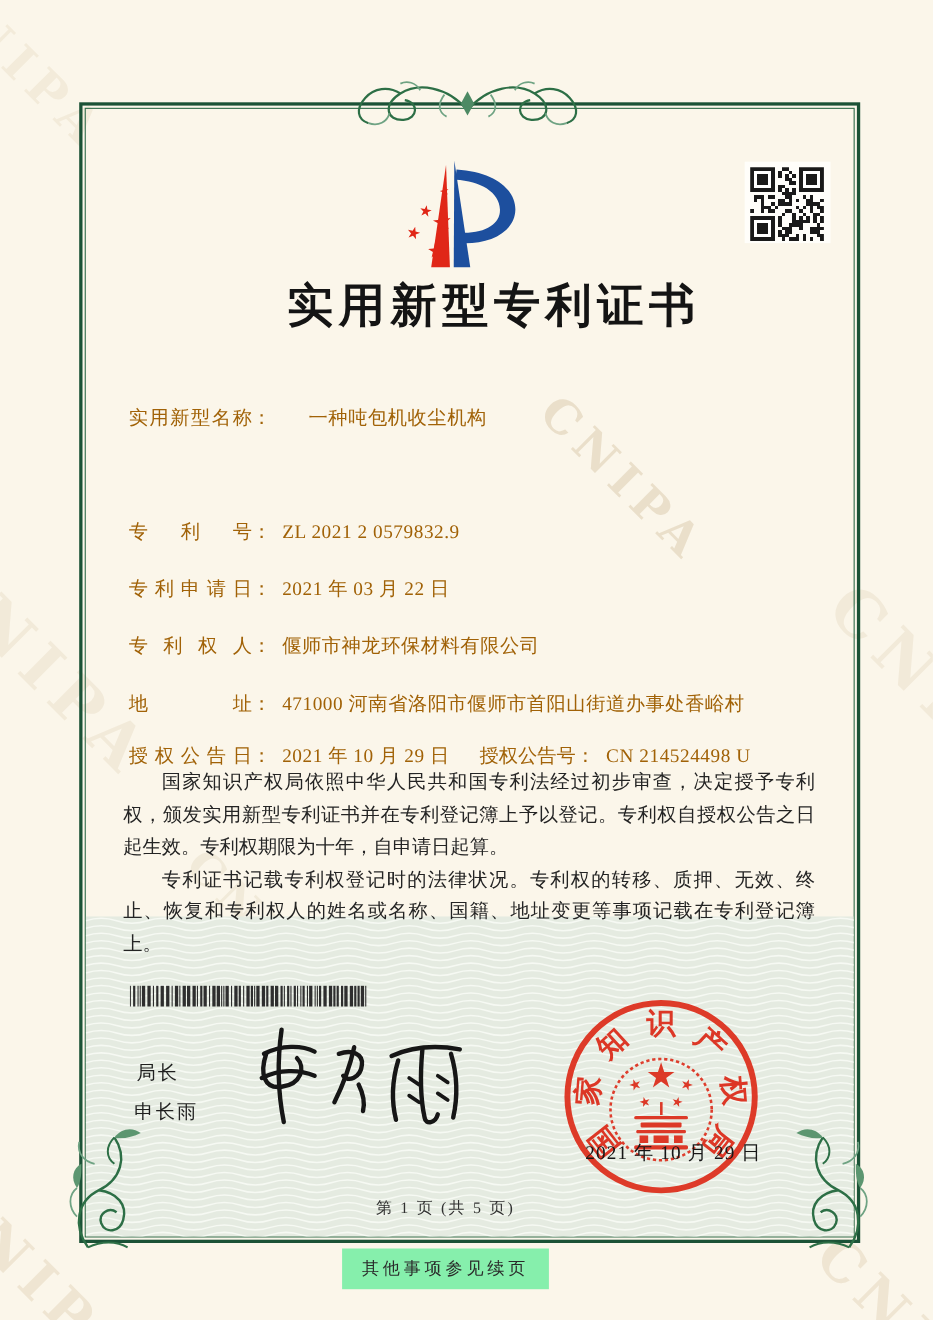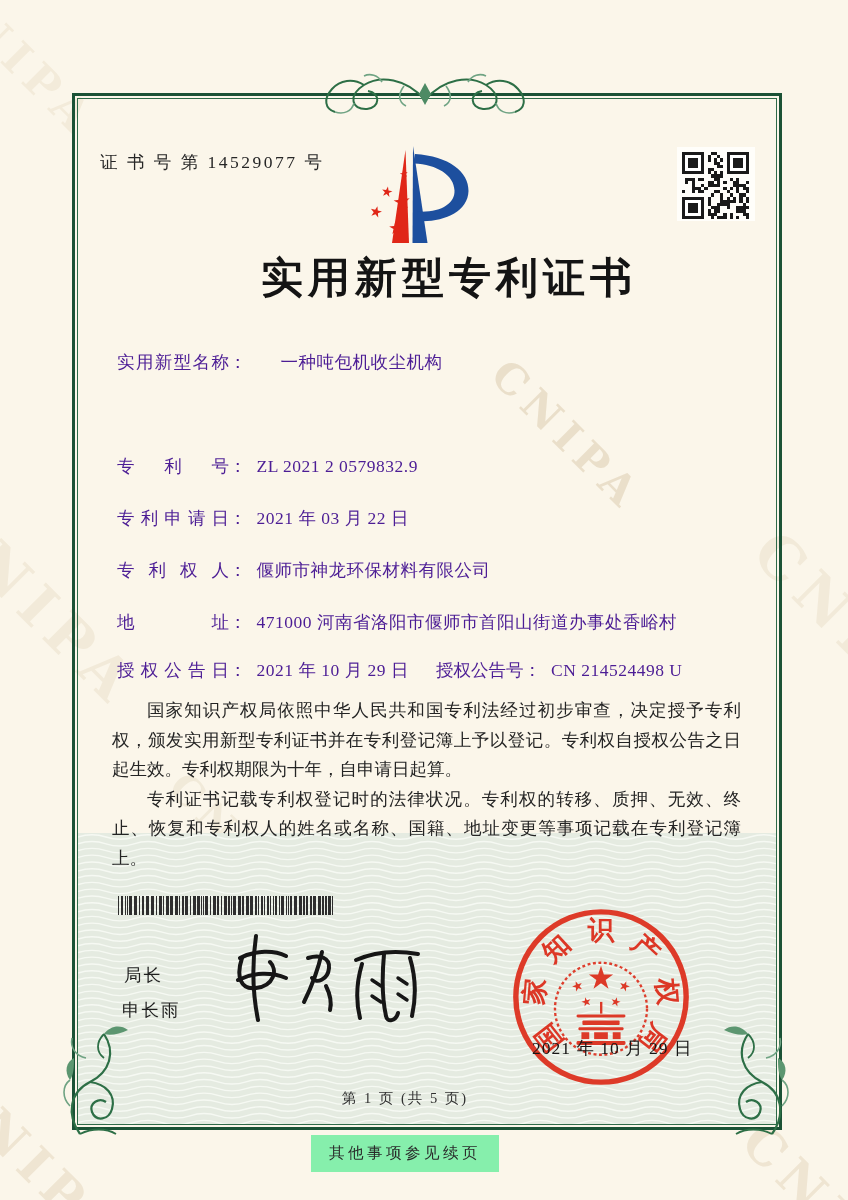--- a/index.html
+++ b/index.html
@@ -55,21 +55,21 @@
 
   .logo { left:353px; top:141px; }
 
   .qr-box { left:677px; top:147px; width:78px; height:74px; background:#fffefa; padding:5px; }
 
   .title {
     left:72px; top:250px; width:754px; text-align:center;
     font-size:42px; font-weight:bold; letter-spacing:5px; color:#141414;
   }
 
-  .field-row { position:absolute; left:117px; font-size:17.5px; color:#4c1d95; white-space:nowrap; }
+  .field-row { position:absolute; left:117px; font-size:17.5px; color:#a16207; white-space:nowrap;margin-top:17px; }
   .flabel {
     display:inline-block; width:112px;
     text-align:justify; text-align-last:justify;
   }
   .fcolon { display:inline-block; }
   .fvalue { display:inline-block; margin-left:10px; letter-spacing:0.5px; }
   .r1 { top:350px; } .r1 .fvalue { margin-left:34px; }
   .r2 { top:402px; }
   .r3 { top:454px; }
   .r4 { top:506px; }
@@ -204,21 +204,20 @@
     <path d="M22,112 C34,106 48,106 58,112" stroke-width="1.8"></path>
     <path d="M12,84 C4,76 4,64 12,58" stroke-width="1.6" stroke="#6fa383"></path>
     <path d="M28,36 C18,34 12,26 14,16" stroke-width="1.6" stroke="#6fa383"></path>
   </g>
   <path d="M46,12 C52,4 62,2 70,8 C62,12 52,14 46,12 Z" fill="#5c9670"></path>
   <path d="M12,58 C6,50 8,40 16,36 C16,44 16,52 12,58 Z" fill="#5c9670"></path>
 </svg>
 
 <div class="content">
 
-  <div class="abs cert-number">证 书 号 第 14529077 号</div>
 
   <svg class="abs logo" width="130" height="110" viewBox="0 0 130 110">
     <polygon points="52.5,9 56,102 39,102" fill="#e02718"></polygon>
     <polygon points="60,5 74.5,102 59.5,102" fill="#1d4f9e"></polygon>
     <path d="M62,13 C96,15 116,31 115.5,50 C115,71 90,81.5 65.5,80 L64,70.5 C88,72 102,62.5 101.5,49.5 C101,34 84,23.5 61,22.5 Z" fill="#1d4f9e"></path>
     <g fill="#e02718">
       <use href="#star5" transform="translate(51,33) scale(4.2) rotate(-12)"></use>
       <use href="#star5" transform="translate(34,51) scale(5.5) rotate(10)"></use>
       <use href="#star5" transform="translate(49,61) scale(8.5) rotate(-8)"></use>
       <use href="#star5" transform="translate(23,71) scale(6) rotate(14)"></use>

